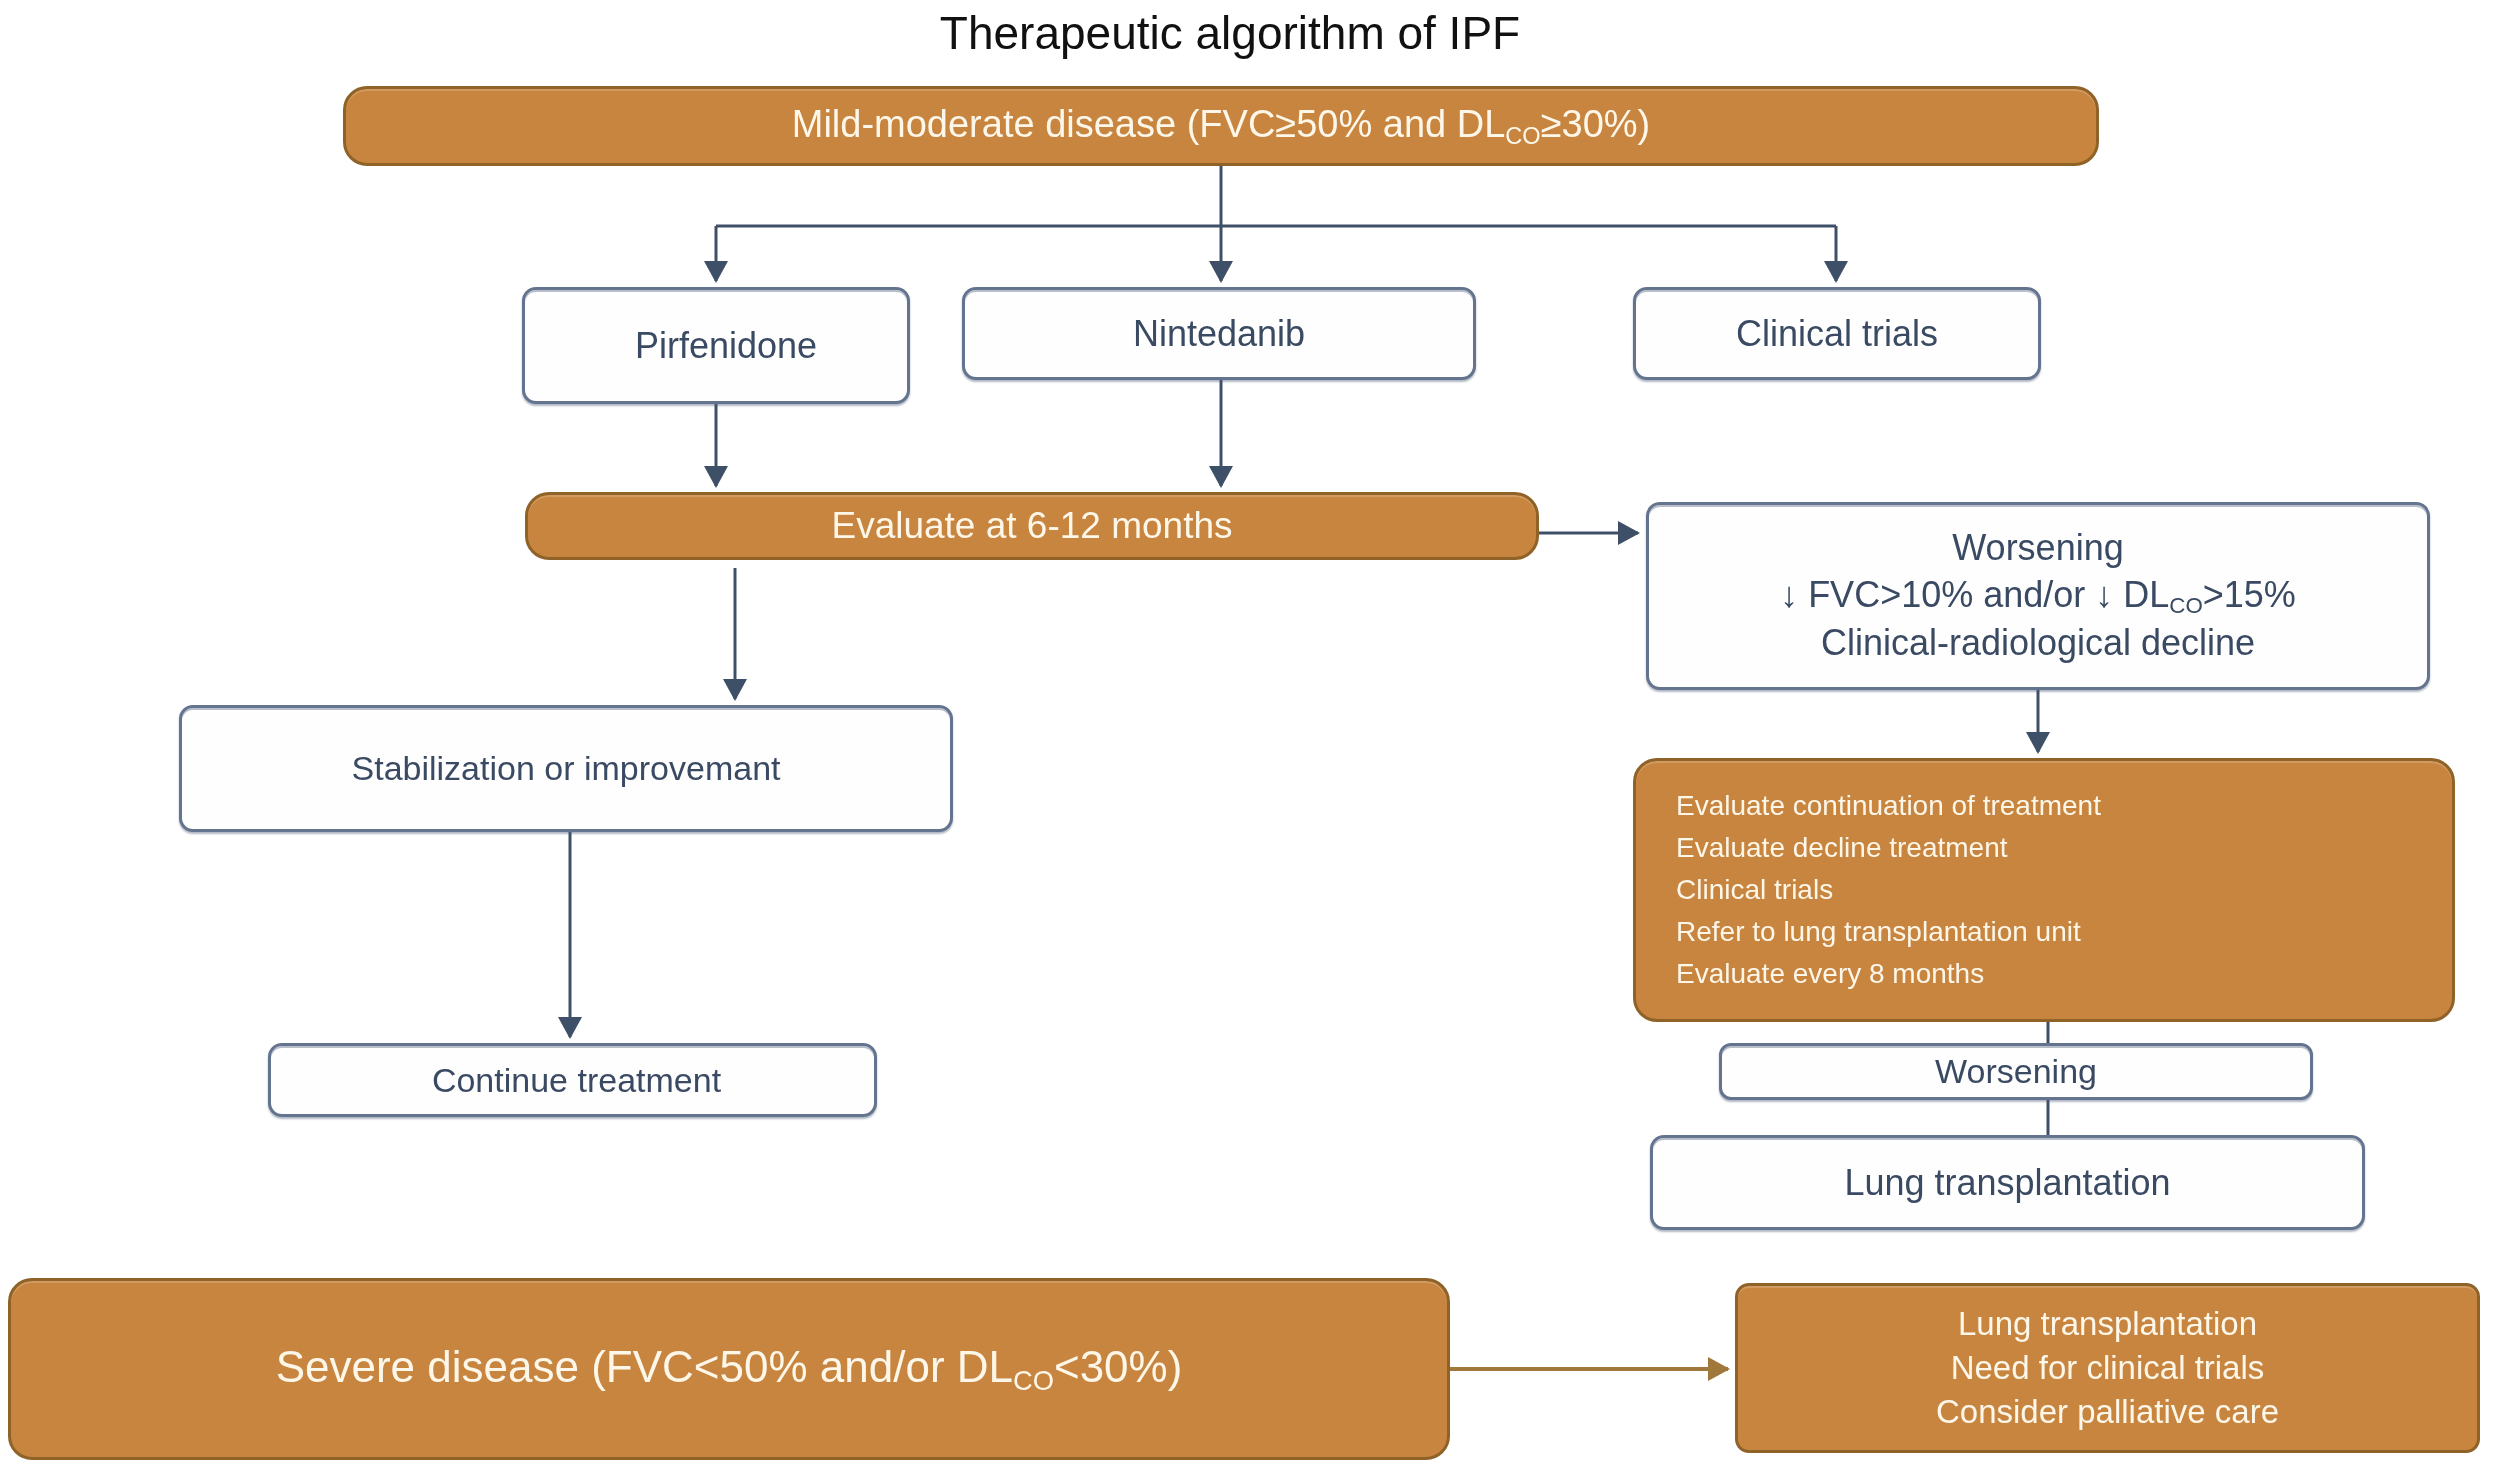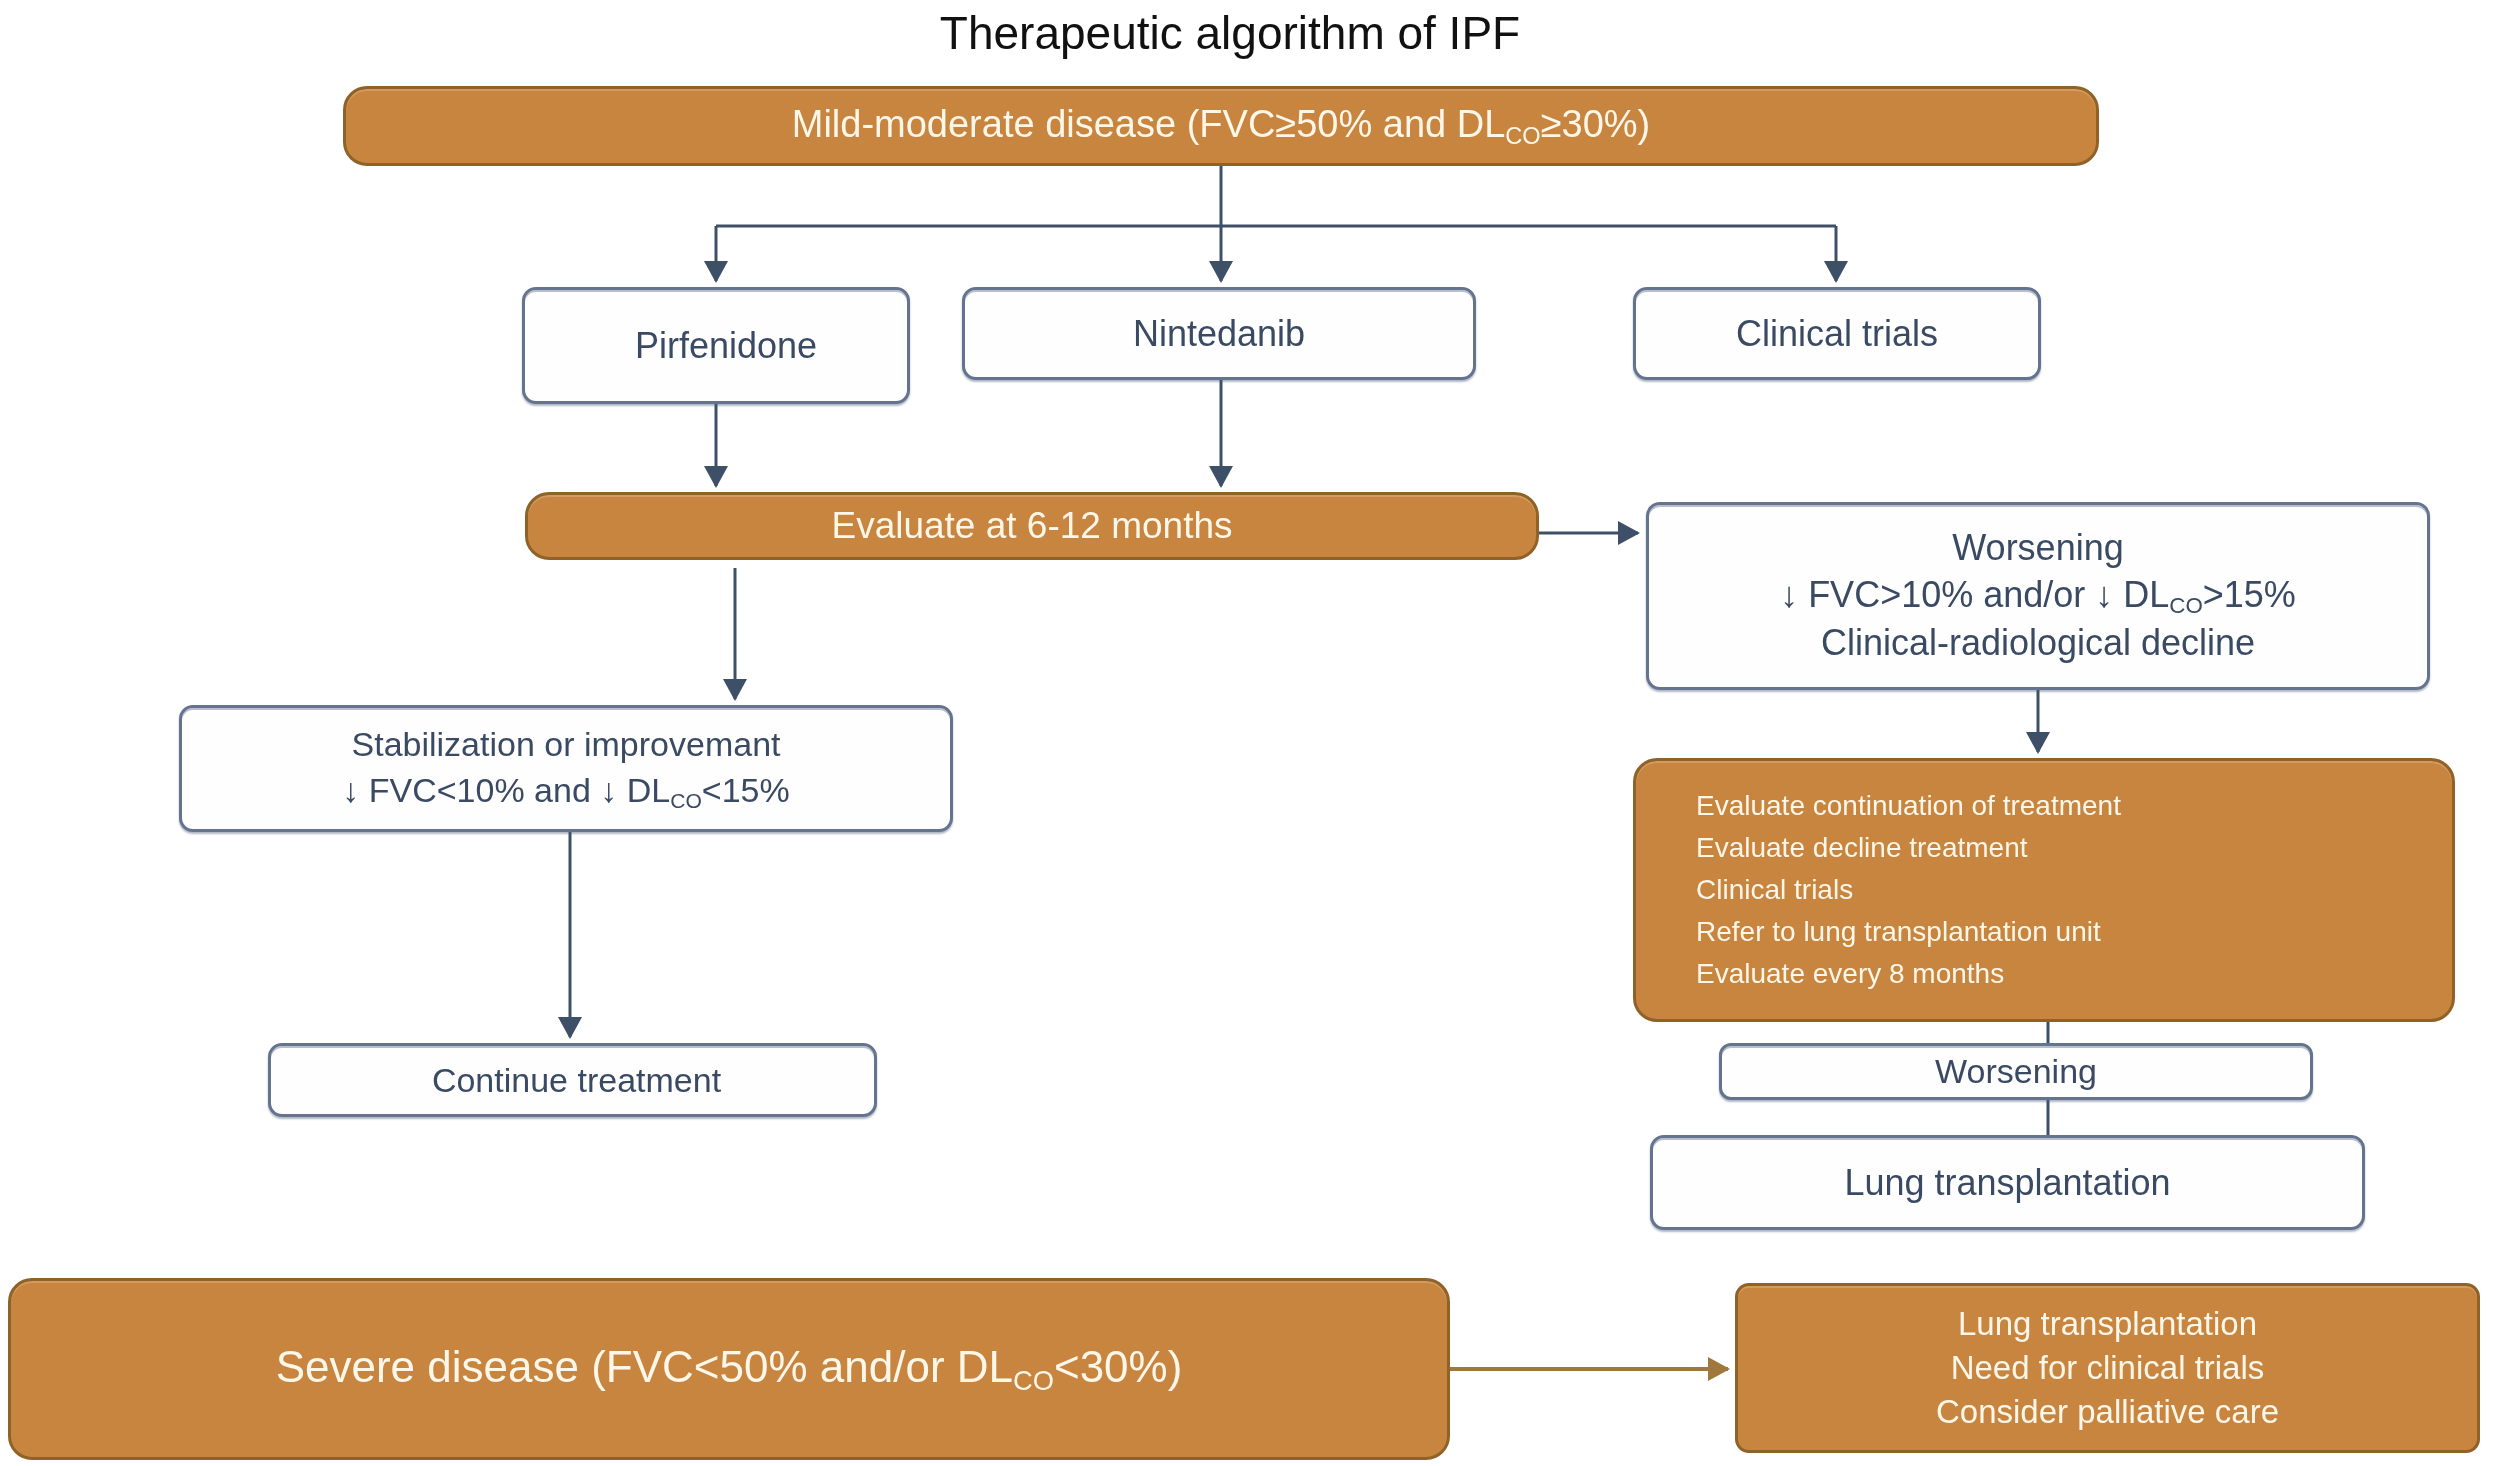--- a/index.html
+++ b/index.html
@@ -56,21 +56,21 @@
   .sub{font-size:0.62em;vertical-align:-0.28em;letter-spacing:0;}
 
   #node-mild{left:343px;top:86px;width:1756px;height:80px;font-size:38px;}
   #node-pirfenidone{left:522px;top:287px;width:388px;height:117px;font-size:36px;padding-left:20px;}
   #node-nintedanib{left:962px;top:287px;width:514px;height:93px;font-size:36px;}
   #node-clinical-trials{left:1633px;top:287px;width:408px;height:93px;font-size:36px;}
   #node-evaluate{left:525px;top:492px;width:1014px;height:68px;font-size:37px;}
   #node-worsening-criteria{left:1646px;top:502px;width:784px;height:188px;font-size:36px;line-height:1.3;}
   #node-stabilization{left:179px;top:705px;width:774px;height:127px;font-size:34px;line-height:1.35;}
   #node-continue{left:268px;top:1043px;width:609px;height:74px;font-size:34px;padding-left:8px;}
-  #node-actions{left:1633px;top:758px;width:822px;height:264px;align-items:flex-start;justify-content:center;padding-left:60px;font-size:28px;line-height:42px;text-align:left;}
+  #node-actions{left:1633px;top:758px;width:822px;height:264px;align-items:flex-start;justify-content:center;padding-left:40px;font-size:28px;line-height:42px;text-align:left;}
   #node-worsening{left:1719px;top:1043px;width:594px;height:57px;font-size:34px;border-radius:12px;}
   #node-lung-transplantation{left:1650px;top:1135px;width:715px;height:95px;font-size:36px;}
   #node-severe{left:8px;top:1278px;width:1442px;height:182px;font-size:44px;}
   #node-severe-actions{left:1735px;top:1283px;width:745px;height:170px;font-size:33px;line-height:44px;border-radius:14px;}
 </style>
 </head>
 <body>
 
 <div id="canvas">
 
@@ -130,21 +130,20 @@
   </div>
 
   <div id="node-worsening-criteria" class="box">
     <div>Worsening</div>
     <div><span>↓ FVC&gt;10% and/or ↓ DL</span><span class="sub">CO</span><span>&gt;15%</span></div>
     <div>Clinical-radiological decline</div>
   </div>
 
   <div id="node-stabilization" class="box">
     <div>Stabilization or improvemant</div>
-    <div><span>↓ FVC&lt;10% and ↓ DL</span><span class="sub">CO</span><span>&lt;15%</span></div>
   </div>
 
   <div id="node-continue" class="box">
     <div>Continue treatment</div>
   </div>
 
   <div id="node-actions" class="obox">
     <div>Evaluate continuation of treatment</div>
     <div>Evaluate decline treatment</div>
     <div>Clinical trials</div>

